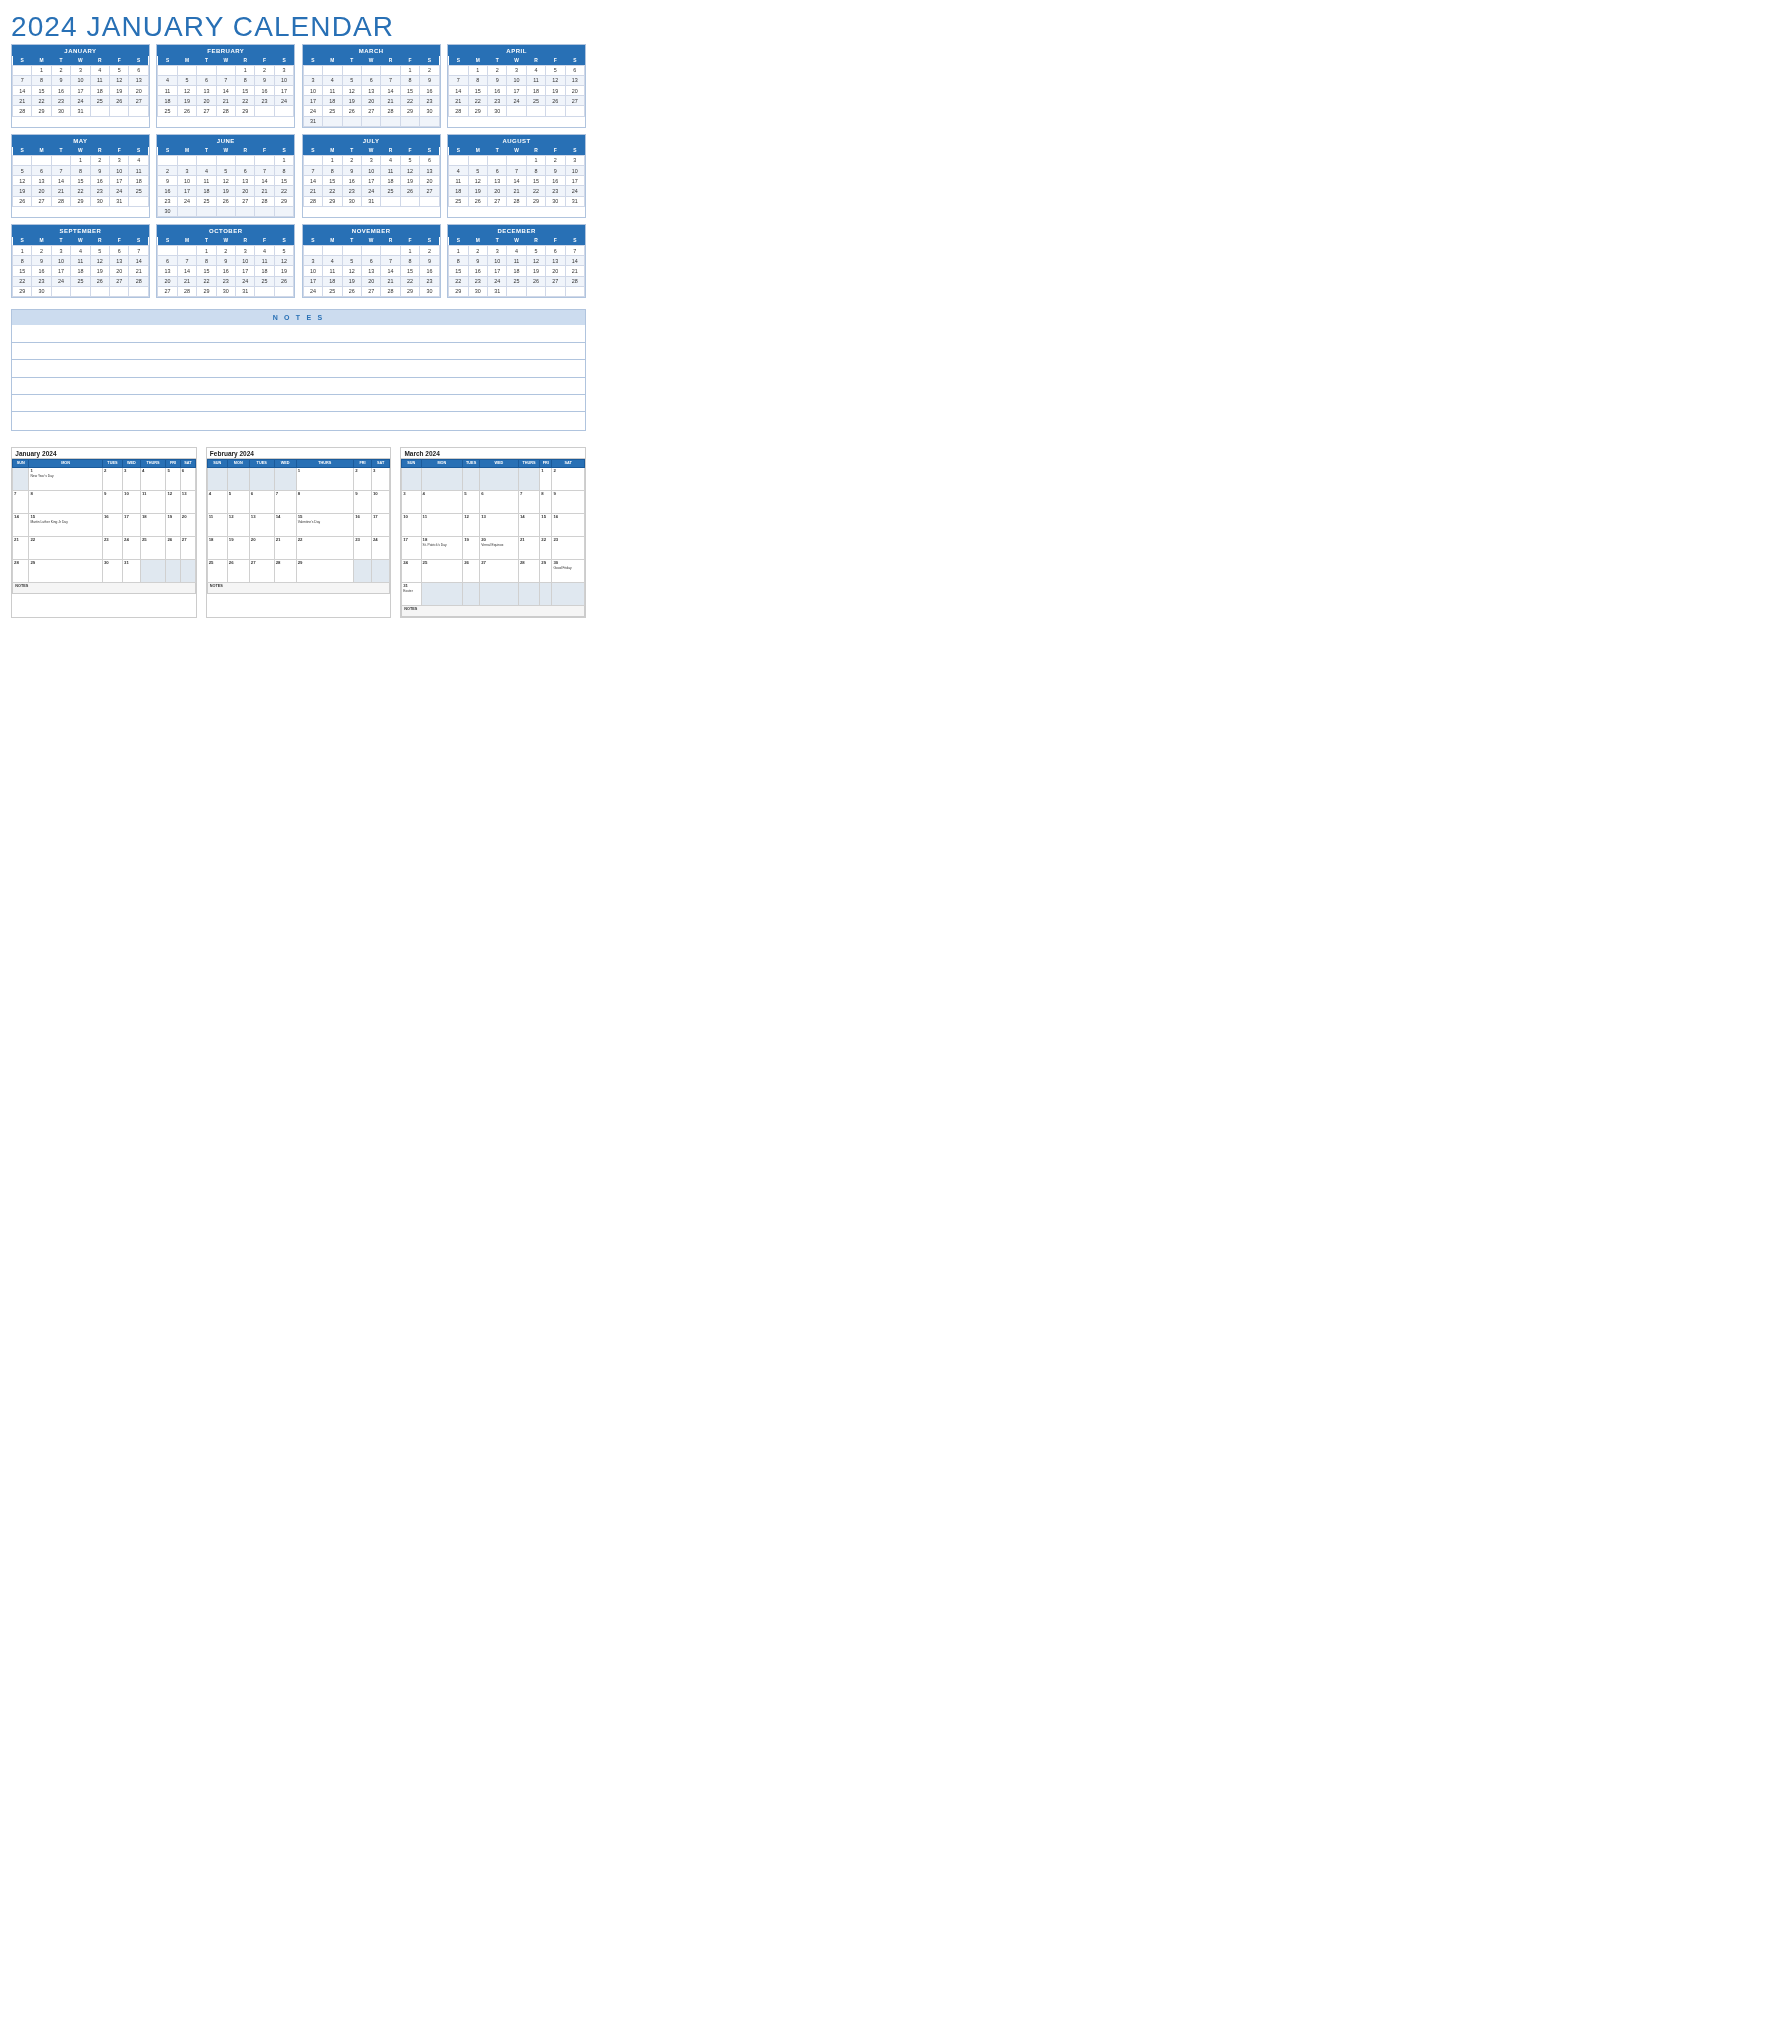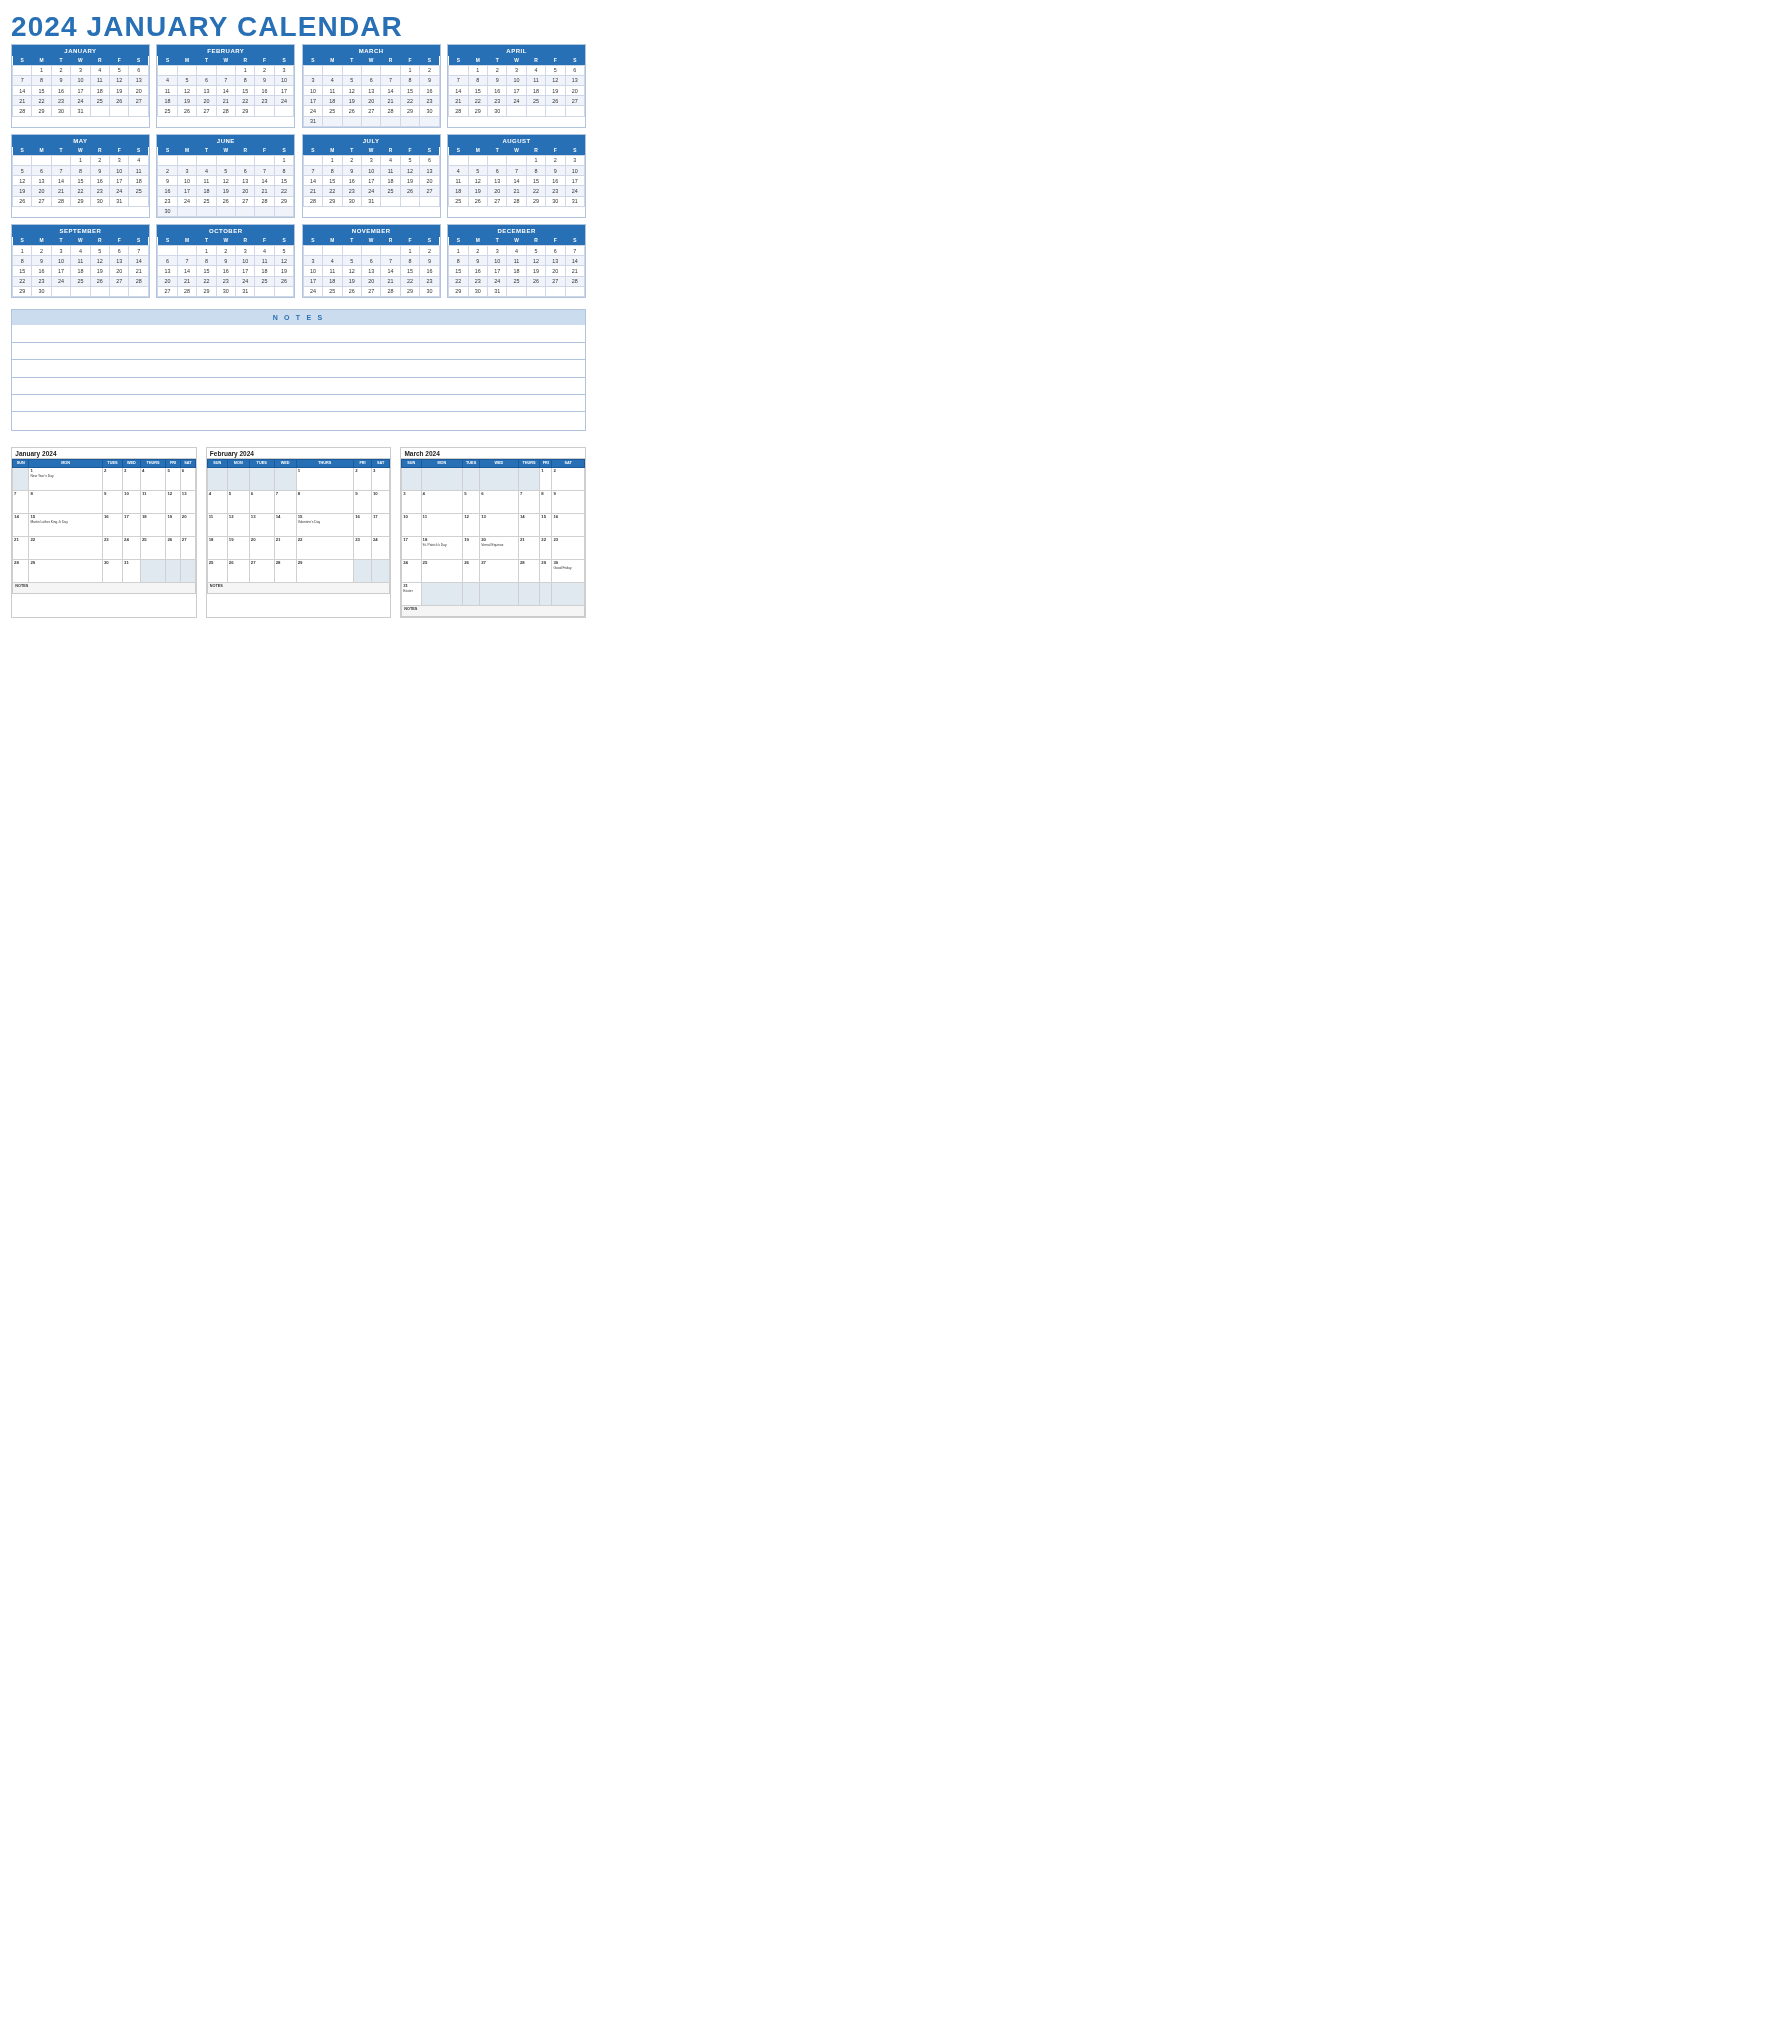--- a/index.html
+++ b/index.html
@@ -6,21 +6,21 @@
     body {
       background: #fff;
       font-family: Arial, sans-serif;
       padding: 11px;
       width: 597px;
     }
 
     
     .main-title {
       font-size: 28px;
-      font-weight: 700;
+      font-weight: 400;
       color: #2870b5;
       letter-spacing: 1.1px;
       margin-bottom: 1px;
     }
 
     
     .year-grid {
       display: grid;
       grid-template-columns: repeat(4, 1fr);
       gap: 6.5px;

